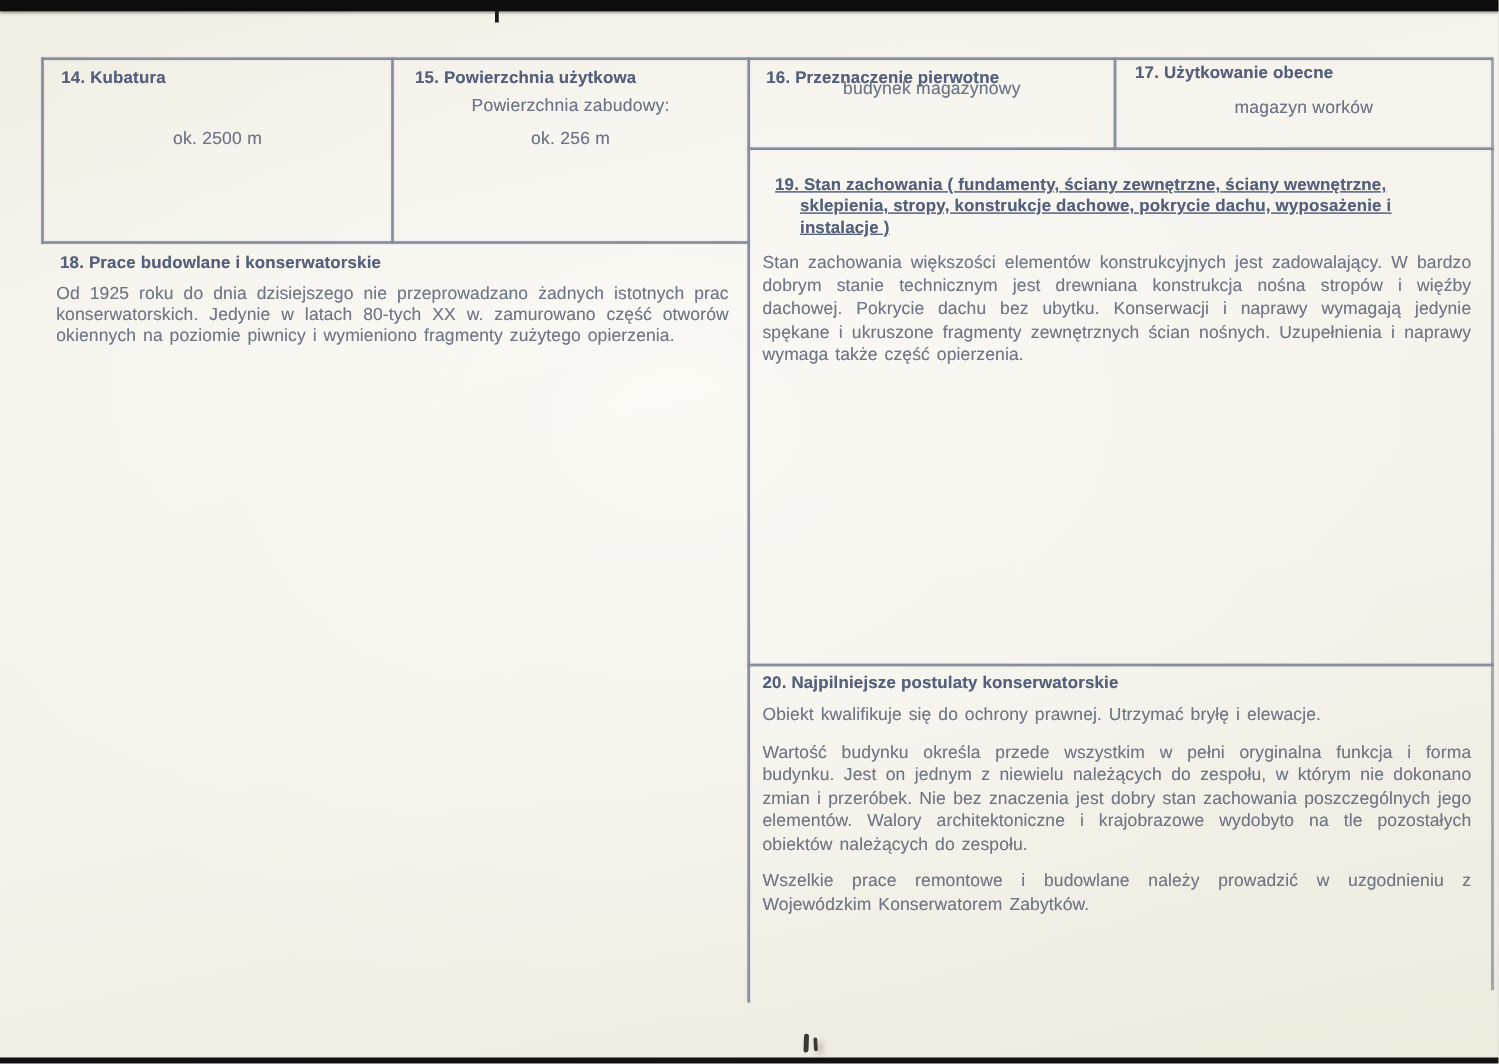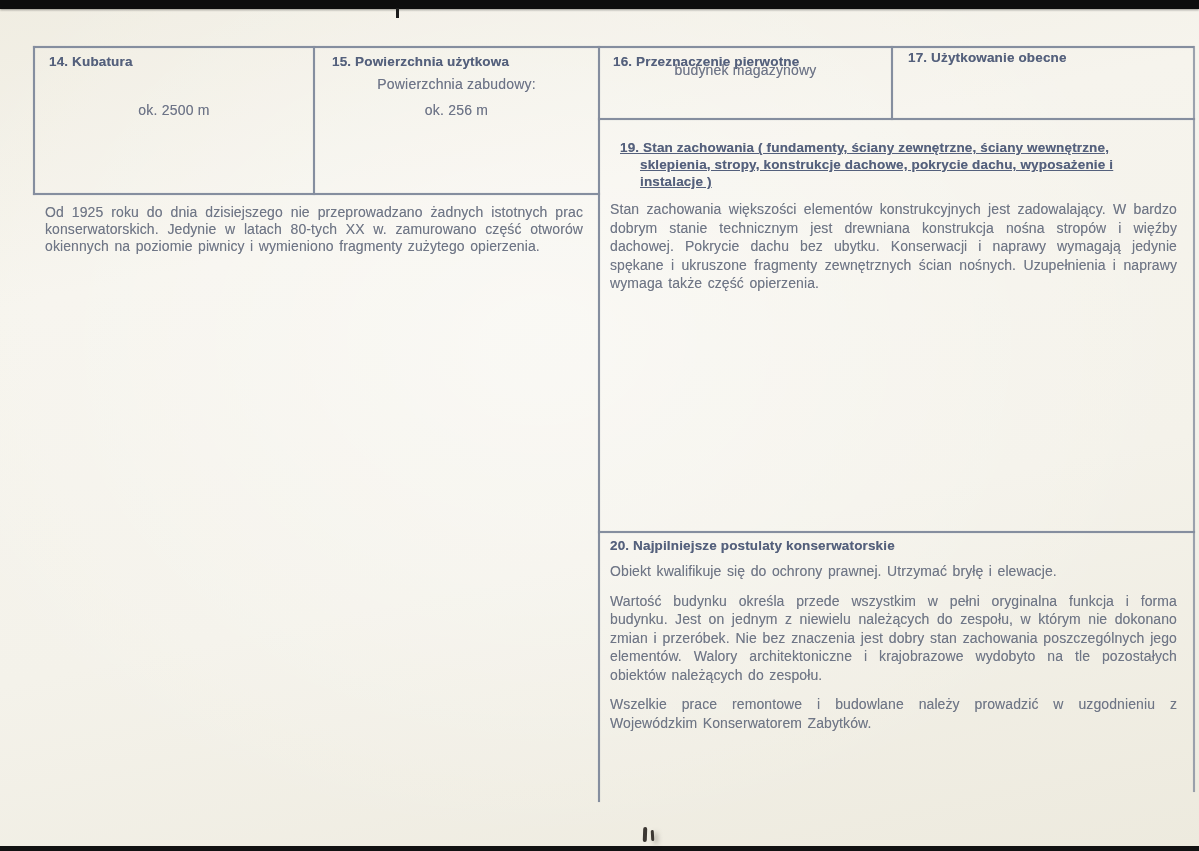--- a/index.html
+++ b/index.html
@@ -69,28 +69,30 @@
     <div class="val" style="top:54px;">ok. 256 m</div>
   </div>
 
   <div class="cell" style="left:600px;top:48px;width:291px;height:70px;">
     <div class="fl" style="padding:6px 0 0 13px;">16. Przeznaczenie pierwotne</div>
     <div class="val" style="top:14px;">budynek magazynowy</div>
   </div>
 
   <div class="cell" style="left:893px;top:48px;width:300px;height:70px;">
     <div class="fl" style="padding:2px 0 0 15px;">17. Użytkowanie obecne</div>
+    <div class="val" style="top:29px;">magazyn worków</div>
   </div>
 
   <div class="cell" style="left:600px;top:120px;width:594px;height:411px;">
     <div class="fl hang" style="padding-top:19px;padding-right:28px;margin-left:10px;text-decoration:underline;">19. Stan zachowania ( fundamenty, ściany zewnętrzne, ściany wewnętrzne, sklepienia, stropy, konstrukcje dachowe, pokrycie dachu, wyposażenie i instalacje )</div>
     <div class="body-text" style="margin:10px 17px 0 10px;">Stan zachowania większości elementów konstrukcyjnych jest zadowalający. W bardzo dobrym stanie technicznym jest drewniana konstrukcja nośna stropów i więźby dachowej. Pokrycie dachu bez ubytku. Konserwacji i naprawy wymagają jedynie spękane i ukruszone fragmenty zewnętrznych ścian nośnych. Uzupełnienia i naprawy wymaga także część opierzenia.</div>
   </div>
 
   <div class="cell" id="cell18" style="left:33px;top:195px;width:562px;height:600px;">
+    <div class="fl" style="padding:7px 0 0 15px;">18. Prace budowlane i konserwatorskie</div>
     <div class="body-text" style="margin:9px 12px 0 12px;">Od 1925 roku do dnia dzisiejszego nie przeprowadzano żadnych istotnych prac konserwatorskich. Jedynie w latach 80-tych XX w. zamurowano część otworów okiennych na poziomie piwnicy i wymieniono fragmenty zużytego opierzenia.</div>
   </div>
 
   <div class="cell" style="left:600px;top:533px;width:594px;height:268px;">
     <div class="fl" style="padding:5px 0 0 10px;">20. Najpilniejsze postulaty konserwatorskie</div>
     <div class="body-text" style="margin:9px 17px 0 10px;">
       <p>Obiekt kwalifikuje się do ochrony prawnej. Utrzymać bryłę i elewacje.</p>
       <p>Wartość budynku określa przede wszystkim w pełni oryginalna funkcja i forma budynku. Jest on jednym z niewielu należących do zespołu, w którym nie dokonano zmian i przeróbek. Nie bez znaczenia jest dobry stan zachowania poszczególnych jego elementów. Walory architektoniczne i krajobrazowe wydobyto na tle pozostałych obiektów należących do zespołu.</p>
       <p>Wszelkie prace remontowe i budowlane należy prowadzić w uzgodnieniu z Wojewódzkim Konserwatorem Zabytków.</p>
     </div>

